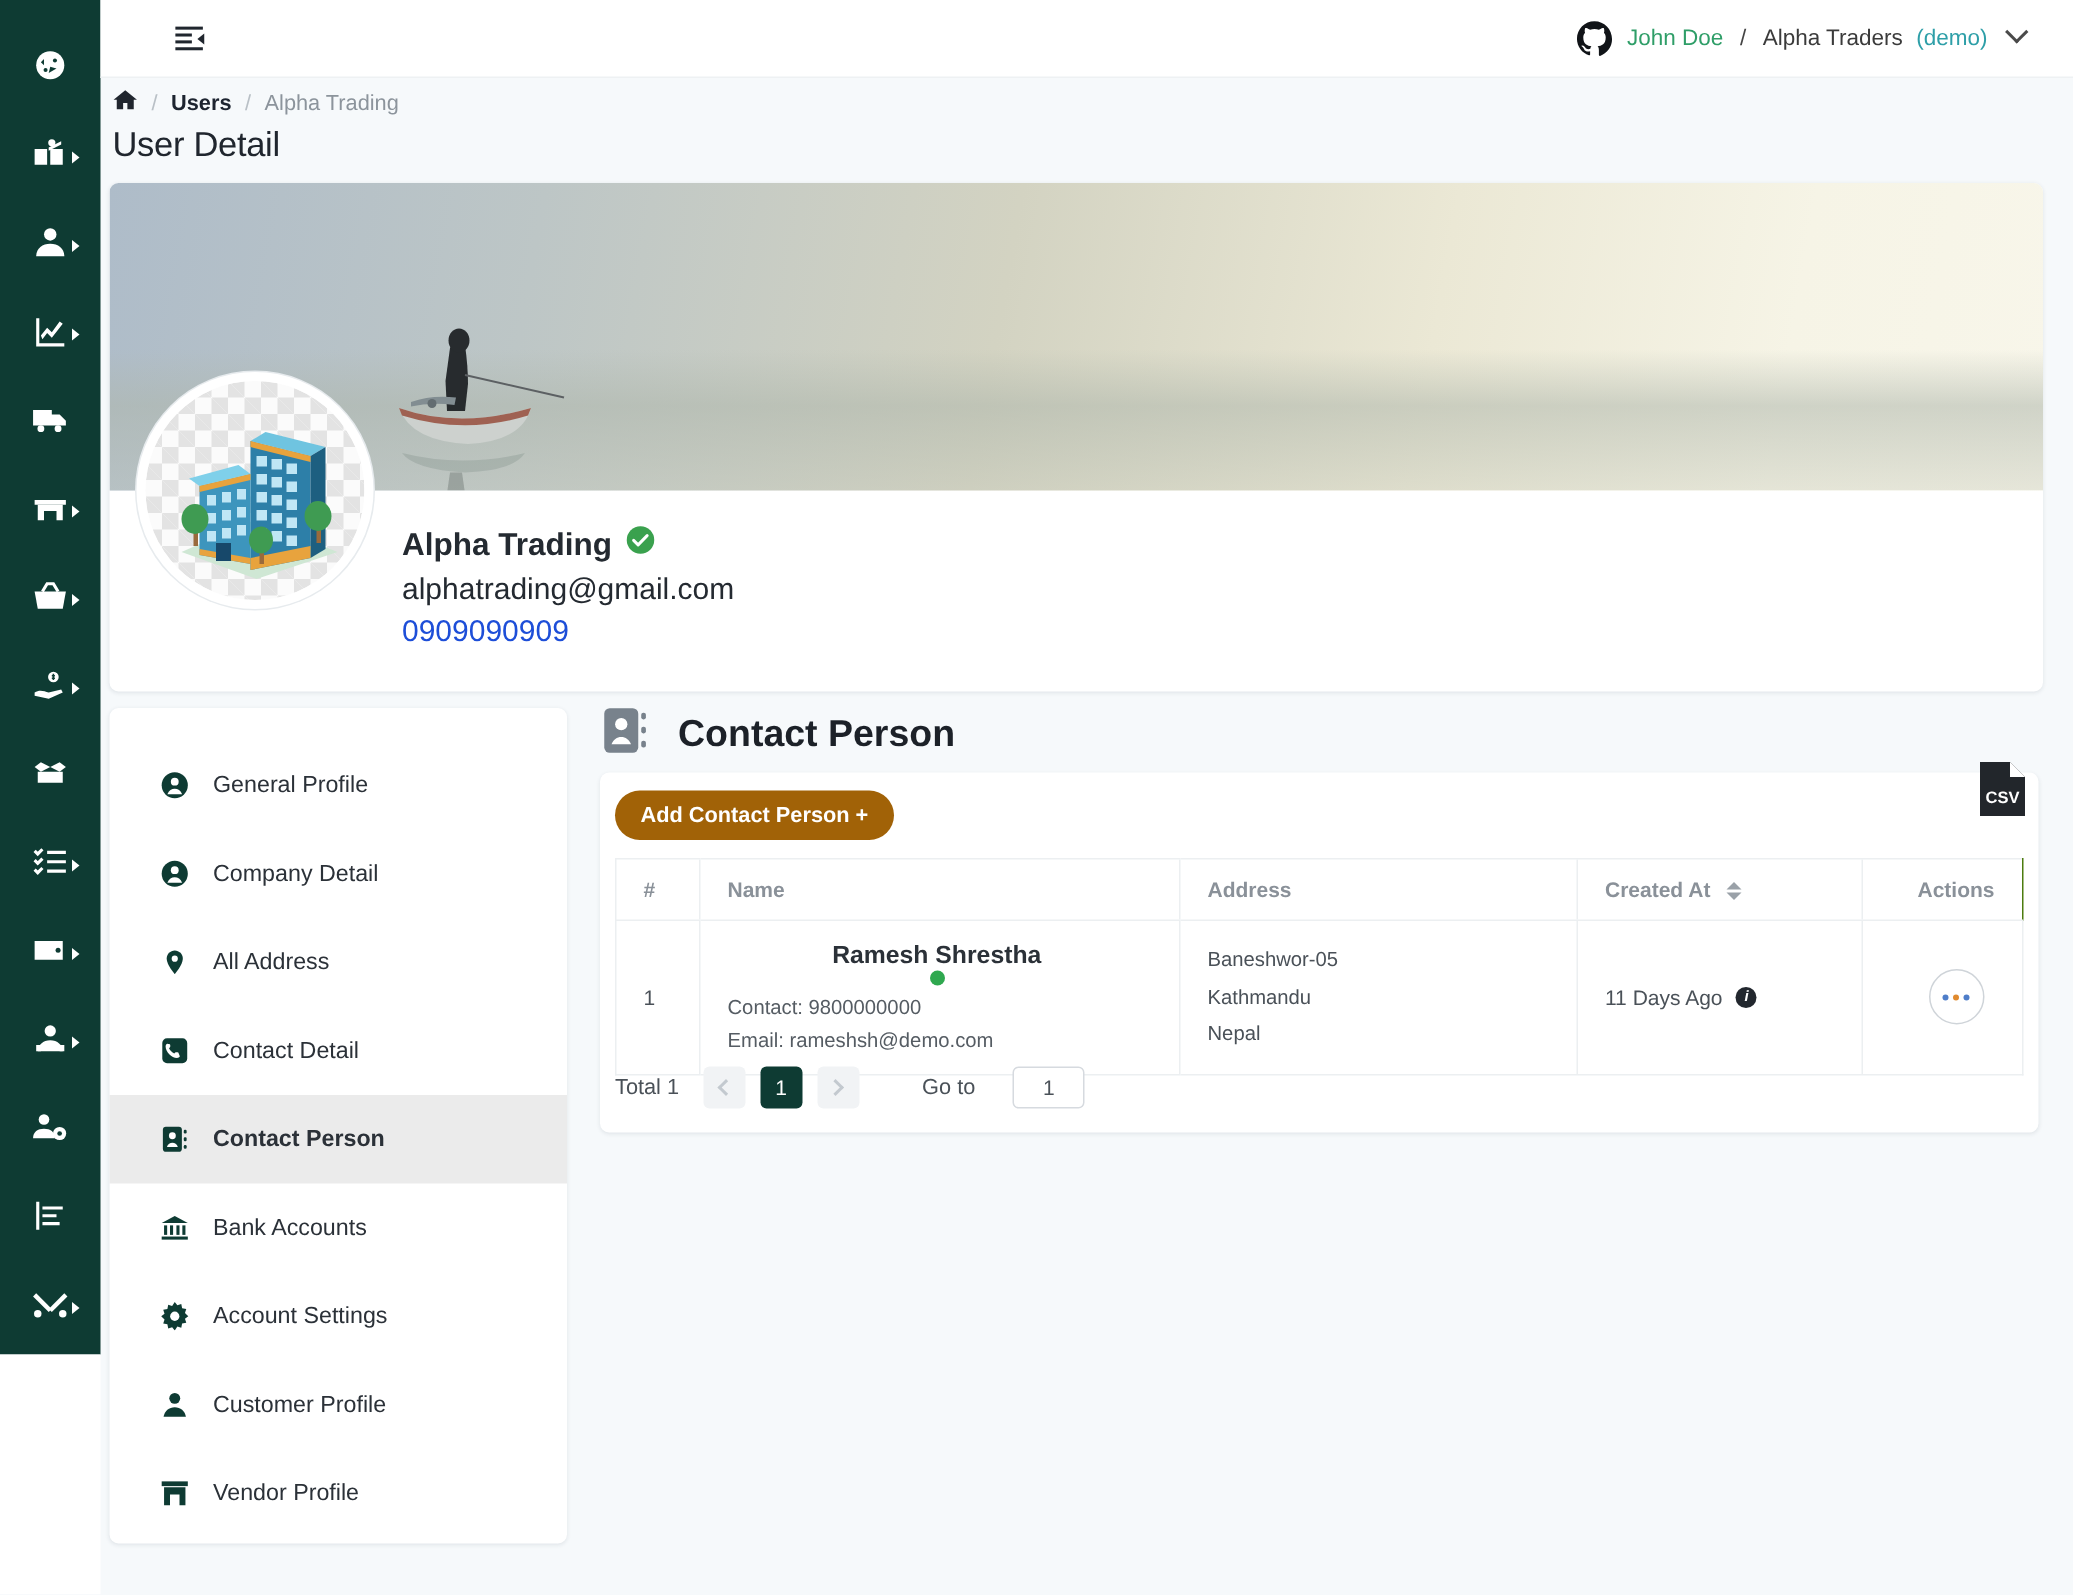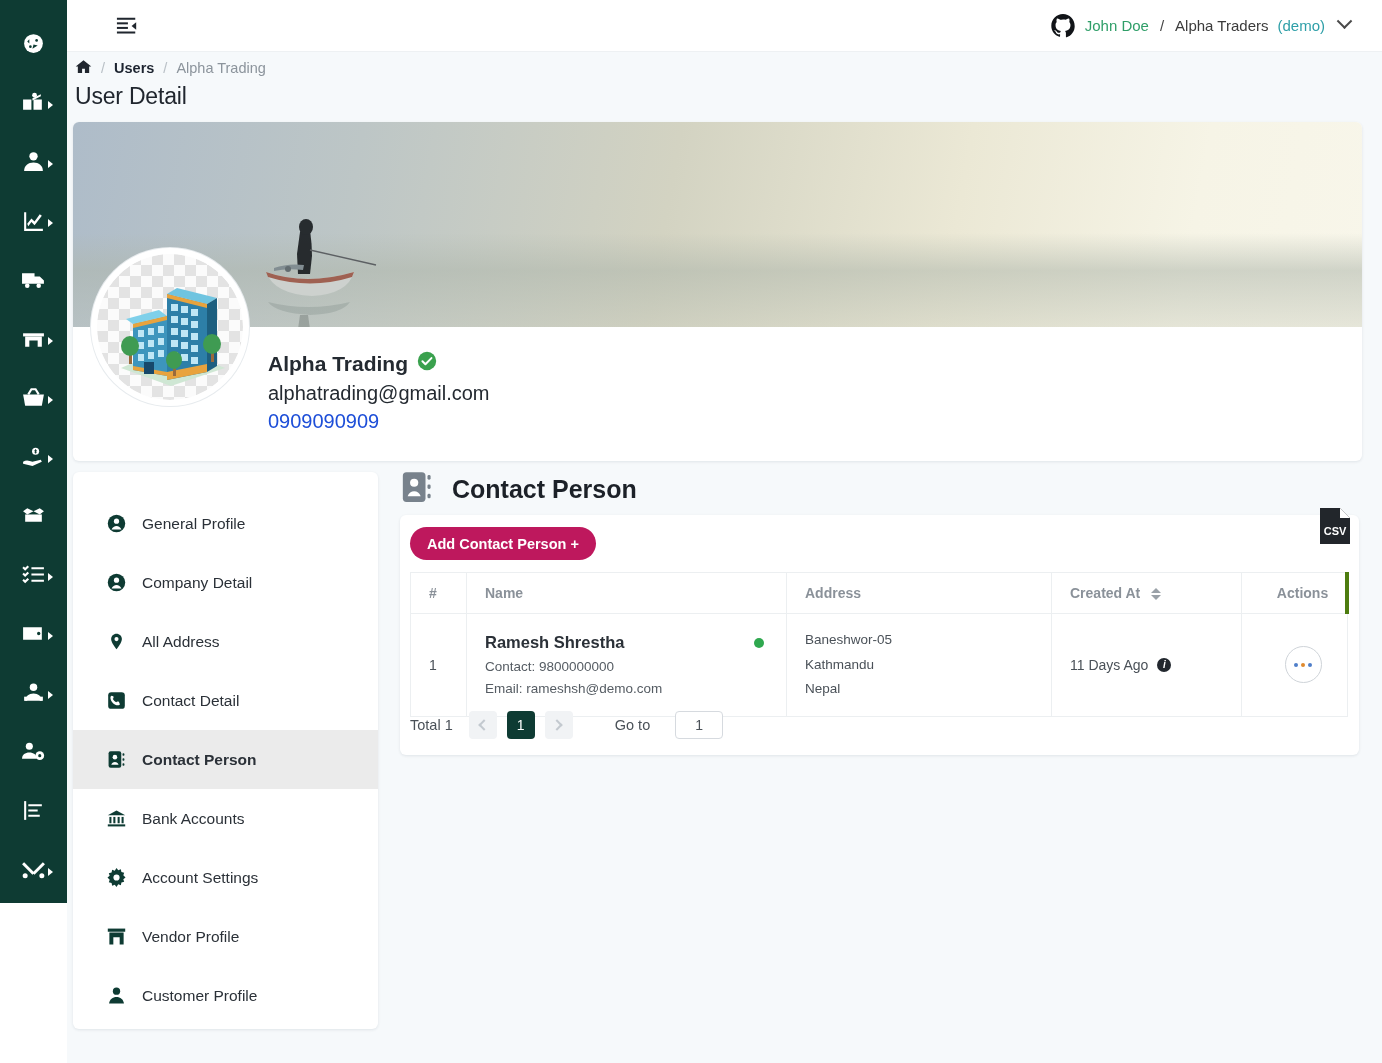--- a/index.html
+++ b/index.html
@@ -153,21 +153,21 @@
   }
   #table-card {
     position: absolute; left: 400px; top: 515px;
     width: 959px; height: 240px;
     background: #ffffff; border-radius: 6px;
     box-shadow: 0 1px 3px rgba(30,50,70,.10);
   }
   #add-btn {
     position: absolute; left: 10px; top: 12px;
     height: 33px; padding: 0 17px;
-    background: #be185d; color: #ffffff;
+    background: #a16207; color: #ffffff;
     border: none; border-radius: 17px;
     font-family: "Liberation Sans", sans-serif;
     font-size: 14.5px; font-weight: bold;
     cursor: pointer;
     display: flex; align-items: center;
   }
   #csv-btn {
     position: absolute; right: 8px; top: -9px;
     width: 33px; height: 38px; cursor: pointer;
   }
@@ -175,34 +175,35 @@
     position: absolute; left: 10px; top: 57px;
     width: 939px; border-collapse: collapse;
     font-size: 14px;
   }
   table.grid th {
     text-align: left; font-size: 14px; color: #8a9199;
     font-weight: bold; padding: 12px 0 12px 18px;
     border-top: 1px solid #eceff1; border-bottom: 1px solid #eceff1;
     border-left: 1px solid #eceff1;
   }
-  table.grid th:last-child { border-right: 4px solid #4d7c0f; text-align: center; }
+  table.grid th:last-child { border-right: 1px solid #4d7c0f; text-align: center; }
   table.grid td {
     padding: 14px 0 14px 18px; vertical-align: middle;
     border-bottom: 1px solid #eceff1; border-left: 1px solid #eceff1;
     color: #4a5158;
   }
   table.grid td:last-child { border-right: 1px solid #eceff1; text-align: center; }
   .c-idx { width: 56px; color: #4a5158; }
   .c-name { width: 320px; }
   .c-addr { width: 265px; }
   .c-created { width: 190px; }
   .nm-top {
-    display: flex; align-items: center; justify-content: space-between;
+    display: flex; align-items: center; justify-content: flex-start;
     padding-right: 22px;
+    flex-direction: column;
   }
   .nm-title { font-size: 16.5px; font-weight: bold; color: #2b3138; }
   .dot-green {
     width: 10px; height: 10px; border-radius: 50%; background: #2fa84f;
   }
   .nm-sub { font-size: 13.5px; color: #555c63; margin-top: 7px; }
   .addr-line { font-size: 13.5px; color: #4a5158; line-height: 1.82; }
   .created-wrap { display: flex; align-items: center; gap: 9px; font-size: 14px; }
   .info-i {
     width: 14px; height: 14px; border-radius: 50%;
@@ -570,34 +571,34 @@
         <svg viewBox="0 0 24 24" width="19" height="19">
           <path d="M12 0l2.2 2.8 3.3-1.1.7 3.5 3.5.7-1.1 3.3L23.4 12l-2.8 2.2 1.1 3.3-3.5.7-.7 3.5-3.3-1.1L12 24l-2.2-2.8-3.3 1.1-.7-3.5-3.5-.7 1.1-3.3L.6 12l2.8-2.2L2.3 6.5l3.5-.7.7-3.5 3.3 1.1z"></path>
           <circle cx="12" cy="12" r="3.9" fill="#fff"></circle>
         </svg>
       </span>
     <span>Account Settings</span>
   </div>
   <div class="menu-item">
     <span class="mi-icon">
         <svg viewBox="0 0 24 24" width="19" height="19">
+          <circle cx="12" cy="6.6" r="4.6"></circle>
+          <path d="M2.6 22c.8-5 4.6-8 9.4-8s8.6 3 9.4 8z"></path>
+        </svg>
+      </span>
+    <span>Customer Profile</span>
+  </div>
+  <div class="menu-item">
+    <span class="mi-icon">
+        <svg viewBox="0 0 24 24" width="19" height="19">
           <rect x="1" y="2" width="22" height="4"></rect>
           <path d="M3 7h18v15h-5v-9H8v9H3z"></path>
         </svg>
       </span>
     <span>Vendor Profile</span>
-  </div>
-  <div class="menu-item">
-    <span class="mi-icon">
-        <svg viewBox="0 0 24 24" width="19" height="19">
-          <circle cx="12" cy="6.6" r="4.6"></circle>
-          <path d="M2.6 22c.8-5 4.6-8 9.4-8s8.6 3 9.4 8z"></path>
-        </svg>
-      </span>
-    <span>Customer Profile</span>
   </div>
 </div>
 
 <div id="panel-head">
   <span>
     <svg viewBox="0 0 24 24" width="34" height="34">
       <rect x="2" y="1.5" width="16" height="21" rx="2.6" fill="#78828c"></rect>
       <circle cx="10" cy="9" r="2.9" fill="#ffffff"></circle>
       <path d="M5.4 18.5c.8-2.3 2.6-3.5 4.6-3.5s3.8 1.2 4.6 3.5z" fill="#ffffff"></path>
       <rect x="19.4" y="3.6" width="2.2" height="3.2" rx="1" fill="#78828c"></rect>

